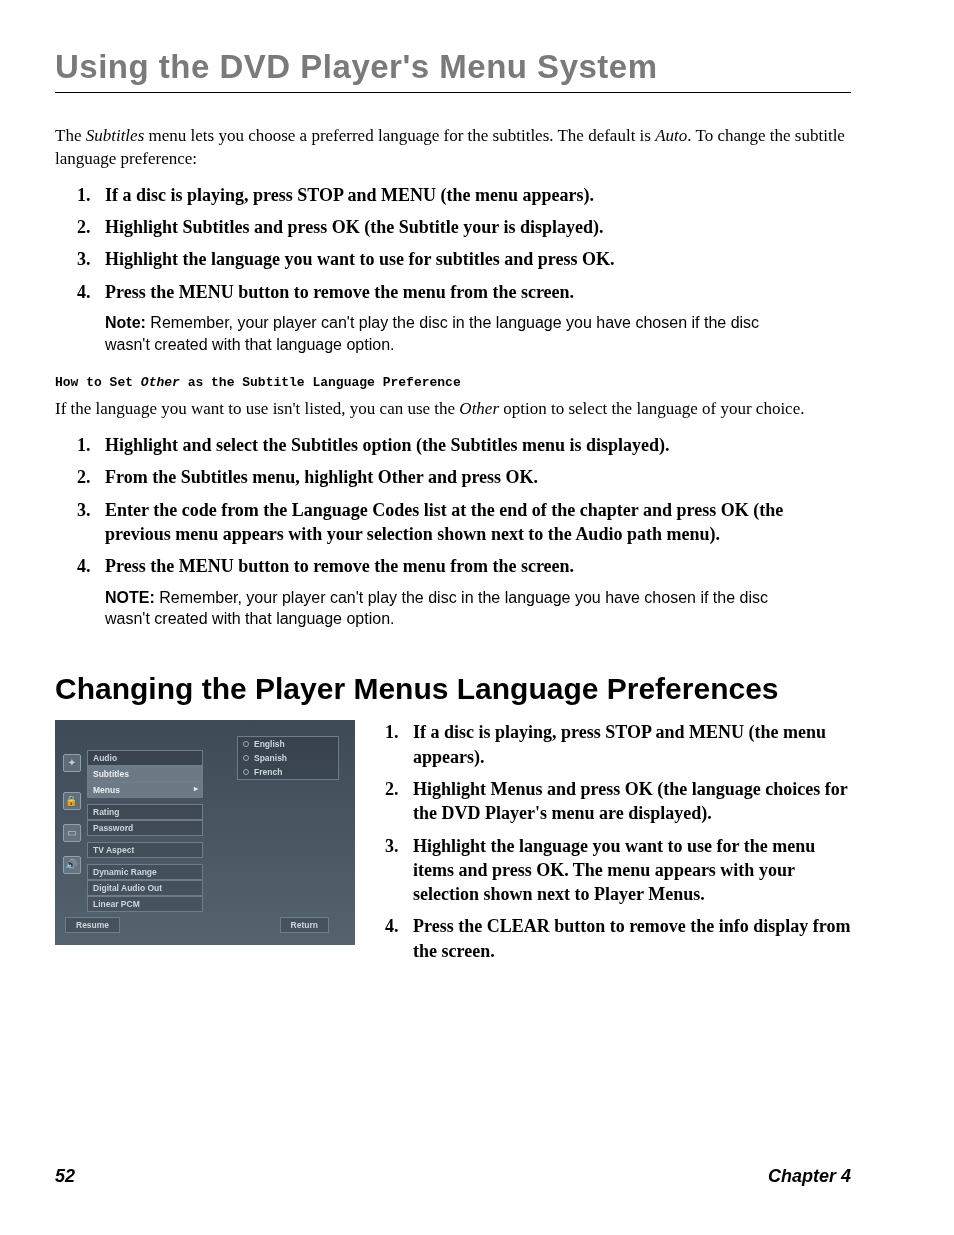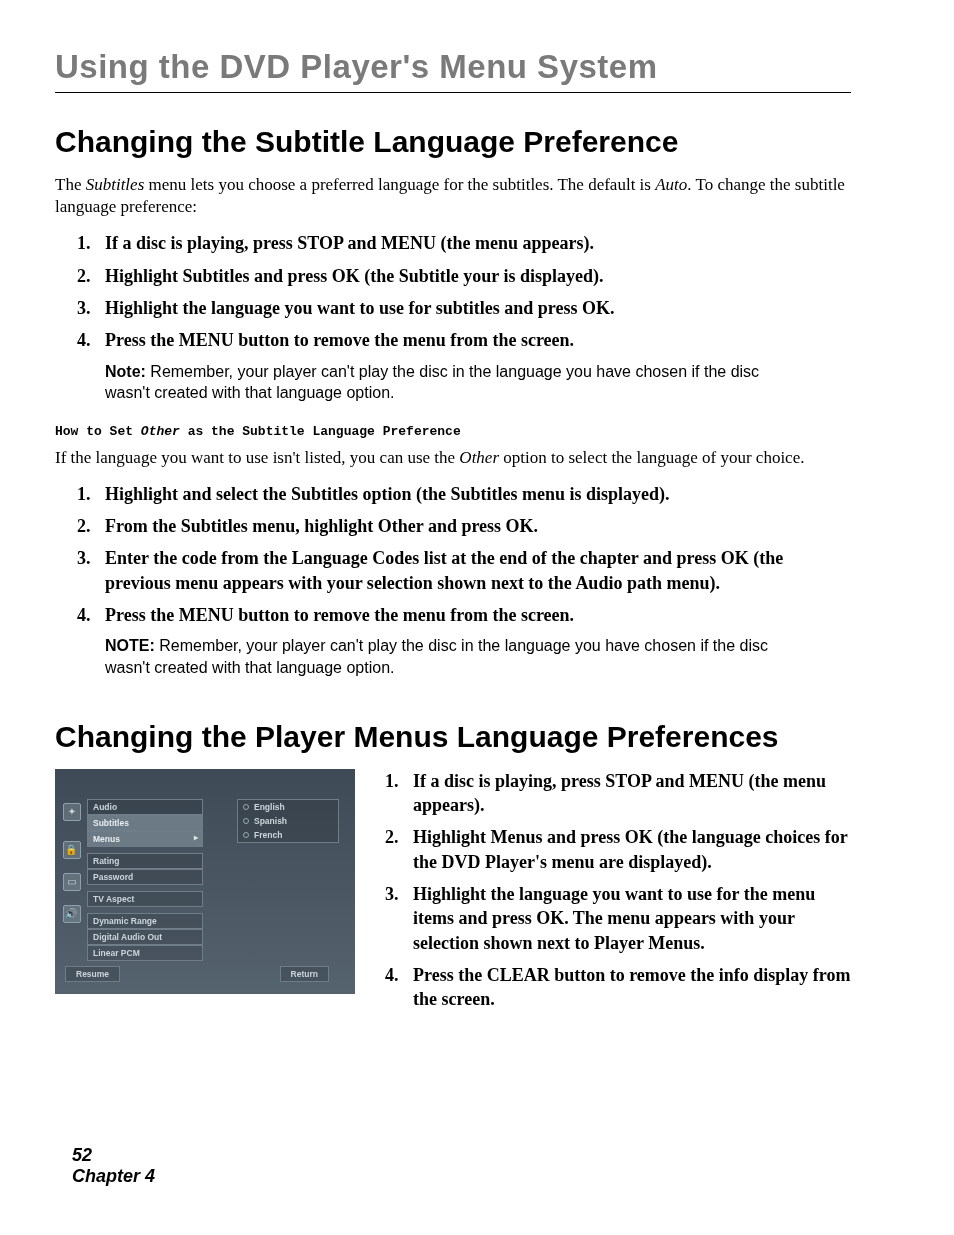--- a/index.html
+++ b/index.html
@@ -146,21 +146,21 @@
     content: "▸";
     position: absolute;
     right: 4px;
     top: 1px;
     font-size: 8px;
     color: #dfe6ea;
   }
   .ss-right {
     position: absolute;
     right: 6px;
-    top: 18px;
+    top: 4px;
     width: 100px;
     border: 1px solid #6e7d88;
     background: rgba(0,0,0,0.12);
   }
   .ss-opt {
     font-family: Arial, sans-serif;
     font-weight: 700;
     font-size: 8.5px;
     color: #cbd5dc;
     padding: 2px 5px 2px 16px;
@@ -192,41 +192,39 @@
     color: #cbd5dc;
     padding: 2px 10px;
     border: 1px solid #6e7d88;
     background: rgba(0,0,0,0.15);
   }
   .cols ol.steps { flex: 1; padding-left: 0; }
   .cols ol.steps > li { padding-left: 28px; }
 
   .footer {
     position: absolute;
-    left: 72px;
+    left: 55px;
     right: 55px;
     bottom: 48px;
     display: flex;
     justify-content: space-between;
     font-family: "Myriad Pro", "Segoe UI", "Helvetica Neue", Arial, sans-serif;
     font-weight: 700;
     font-style: italic;
     font-size: 18px;
-    flex-direction: column;
   }
 </style>
 </head>
 <body>
 
 <div class="page">
 
   <h1 class="chapter-title">Using the DVD Player's Menu System</h1>
   <hr class="rule">
 
-  <h2 class="h1">Changing the Subtitle Language Preference</h2>
   <p class="body-text">
     <span>The </span><span class="ital">Subtitles</span><span> menu lets you choose a preferred language for the subtitles. The default is </span><span class="ital">Auto</span><span>. To change the subtitle language preference:</span>
   </p>
   <ol class="steps">
     <li><span>If a disc is playing, press STOP and MENU (the menu appears).</span></li>
     <li><span>Highlight </span><span class="ital">Subtitles</span><span> and press OK (the </span><span class="ital">Subtitle</span><span> your is displayed).</span></li>
     <li><span>Highlight the language you want to use for subtitles and press OK.</span></li>
     <li><span>Press the MENU button to remove the menu from the screen.</span></li>
   </ol>
   <p class="note">

